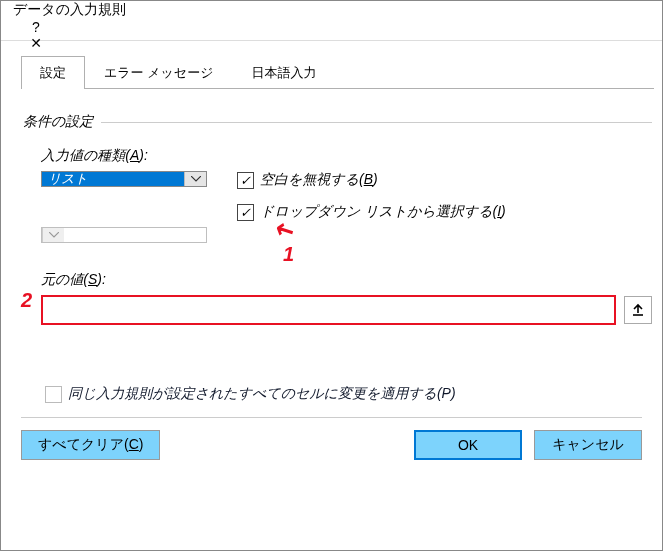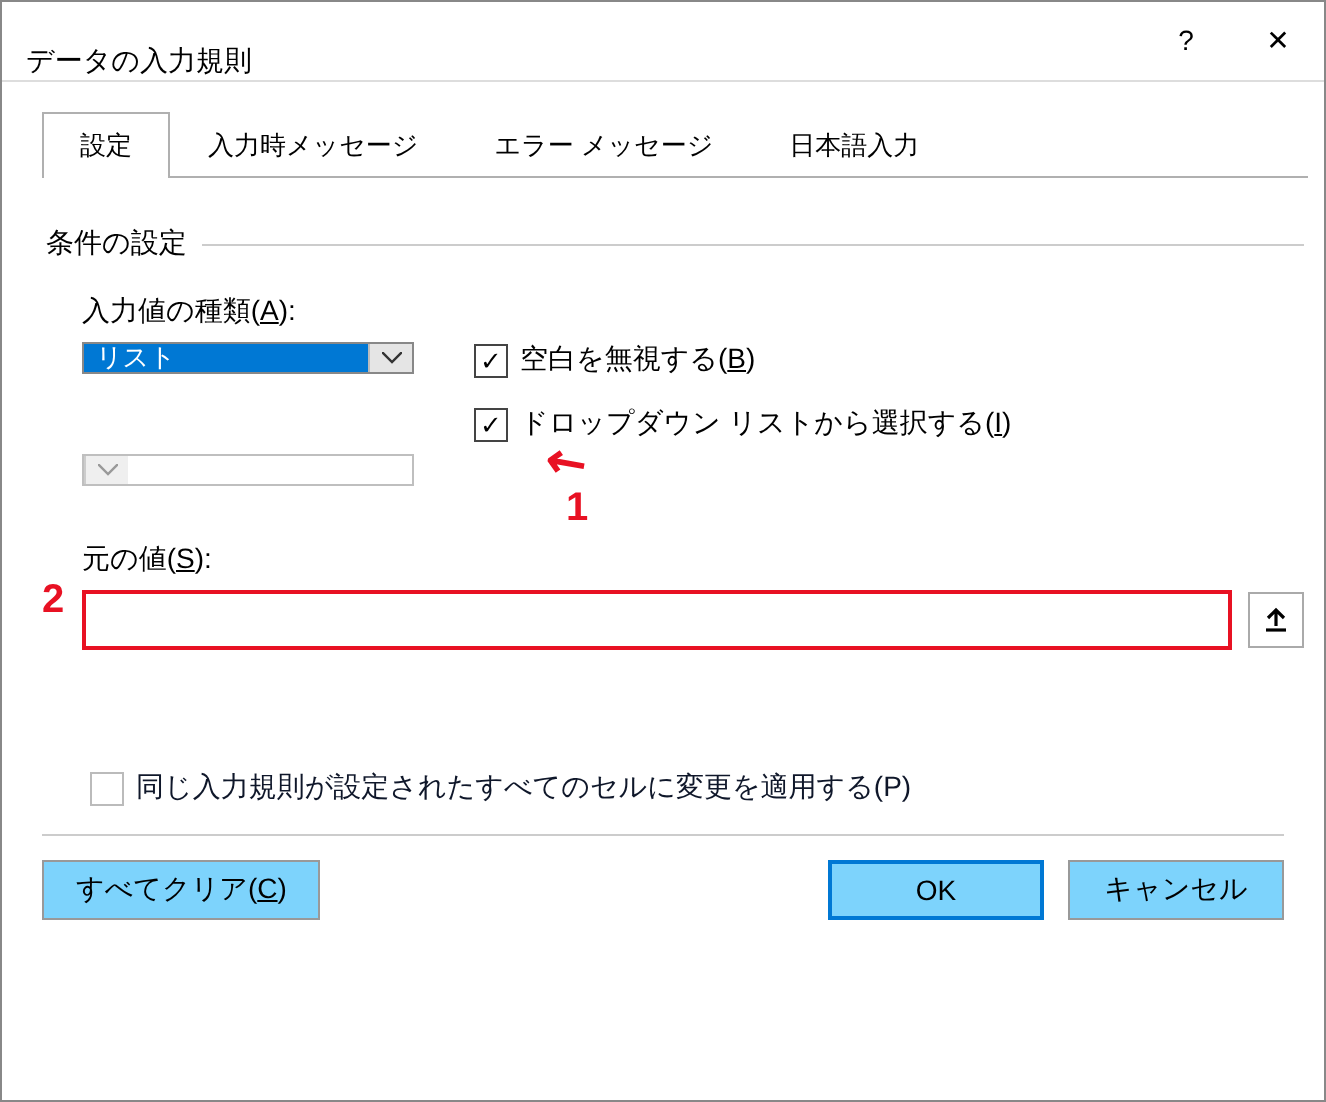--- a/index.html
+++ b/index.html
@@ -9,24 +9,25 @@
     font-size: 13px;
     background: #fff;
     width: 663px;
     height: 551px;
     overflow: hidden;
     border: 1px solid #888;
   }
   .titlebar {
     height: 40px;
     display: flex;
-    align-items: flex-end;
+    align-items: flex-start;
     padding-left: 12px;
     background: #fff;
     border-bottom: 1px solid #ddd;
+    flex-direction: column;
   }
   .titlebar .title { flex: 1; font-size: 14px; color: #000; }
   .titlebar .winbtn {
     width: 46px;
     height: 40px;
     display: flex;
     align-items: center;
     justify-content: center;
     color: #000;
     font-size: 14px;
@@ -66,20 +67,21 @@
     position: absolute;
     bottom: -1px;
     left: 0;
     right: 0;
     height: 2px;
     background: #fff;
   }
   .fieldset {
     margin-top: 24px;
     padding: 0 2px;
+    font-style: italic;
   }
   .legend { font-size: 14px; color: #000; margin-bottom: 4px; display: flex; align-items: center; }
   .legend .line { flex: 1; height: 1px; background: #ccc; margin-left: 8px; }
   .row1 { margin-top: 16px; margin-left: 18px; }
   .dropdown-row { margin-top: 6px; margin-left: 18px; display: flex; align-items: flex-start; }
   .dropdown {
     width: 166px;
     height: 16px;
     display: flex;
     border: 1px solid #888;
@@ -208,21 +210,20 @@
     </div>
   <div class="winbtn">
       <span>✕</span>
     </div>
 </div>
 
 <div class="content">
   <div class="tabbar">
     <div class="tabbar-line"></div>
     <div class="tab active"><span>設定</span></div>
-    <div class="tab"><span>入力時メッセージ</span></div>
     <div class="tab"><span>エラー メッセージ</span></div>
     <div class="tab"><span>日本語入力</span></div>
   </div>
 
   <div class="fieldset" style="position:relative;">
     <div class="legend">
       <span>条件の設定</span>
       <span class="line"></span>
     </div>
 

